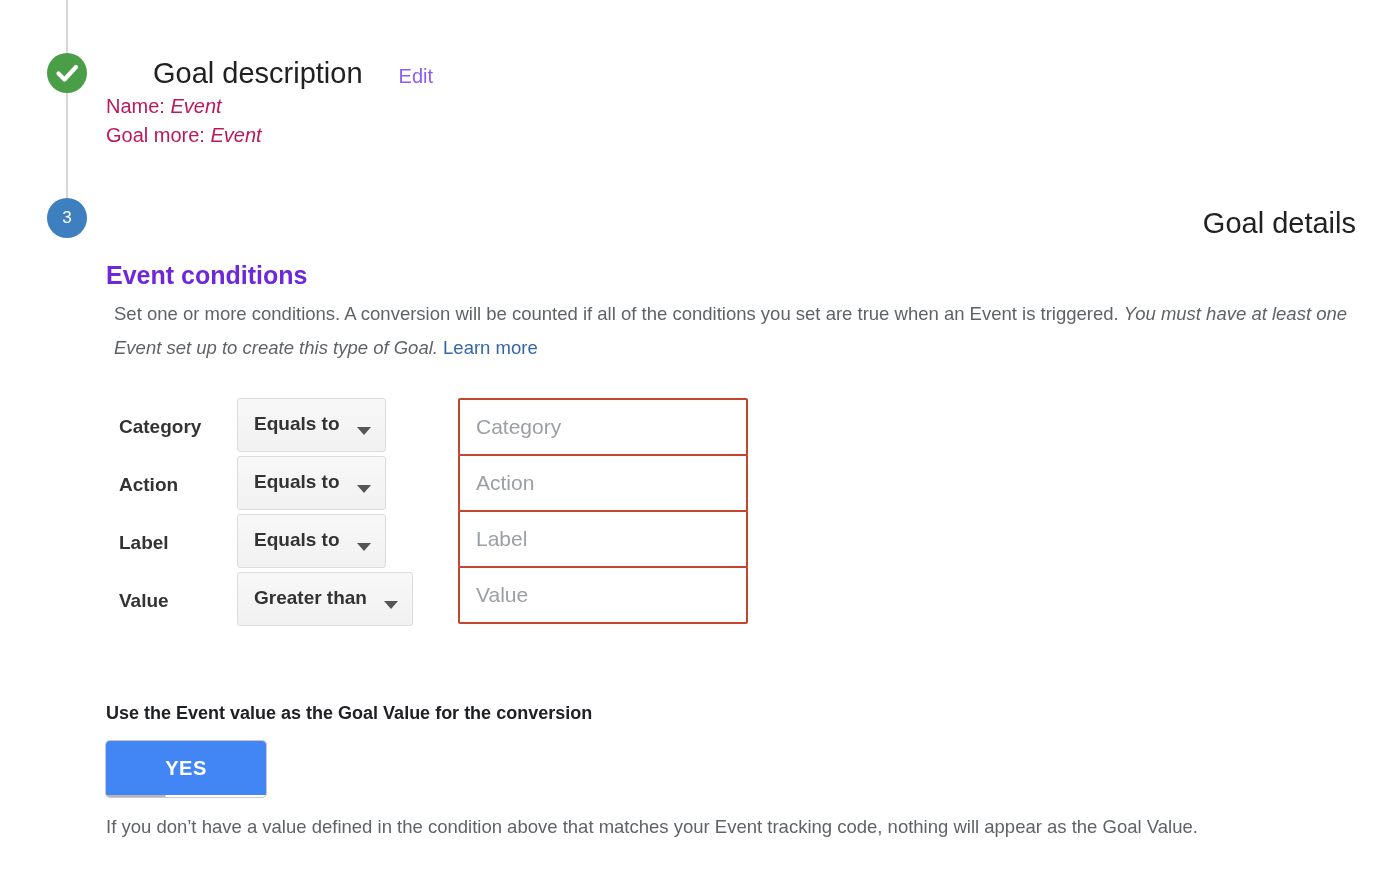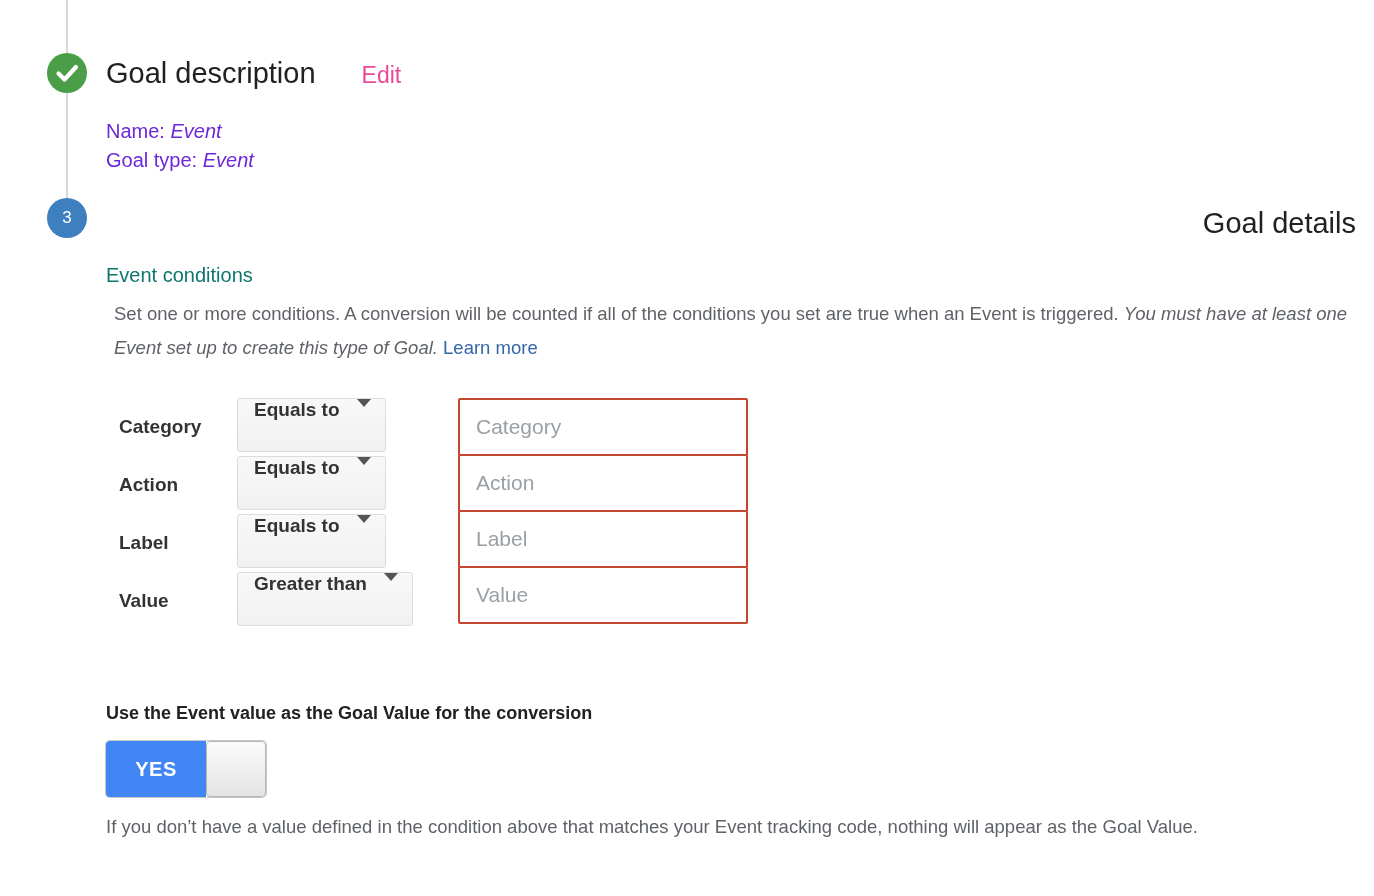--- a/index.html
+++ b/index.html
@@ -51,59 +51,60 @@
   
   .sec-desc {
     position: absolute;
     left: 106px;
     top: 54px;
     width: 1240px;
   }
   .sec-title-row {
     display: flex;
     align-items: baseline;
-    gap: 46px;
+    gap: 36px;
+    margin-left: 47px;
   }
   .sec-title {
     font-size: 29px;
     font-weight: normal;
     color: #212121;
     line-height: 38px;
     margin: 0;
   }
   .edit-link {
-    font-size: 23px;
-    color: #ec4899;
+    font-size: 20px;
+    color: #8b5cf6;
     cursor: pointer;
     text-align: center;
   }
   .summary-lines {
-    margin-top: 25px;
+    margin-top: 0;
     font-size: 20px;
     line-height: 29px;
-    color: #6d28d9;
+    color: #be185d;
   }
   .summary-lines em {
     font-style: italic;
   }
 
   
   .sec-details {
     position: absolute;
     left: 106px;
     top: 204px;
     width: 1250px;
   }
   .sec-details .sec-title { font-size: 29px; text-align: right; }
 
   .subhead {
     margin-top: 21px;
-    font-size: 20px;
-    font-weight: normal;
-    color: #0f766e;
+    font-size: 25px;
+    font-weight: bold;
+    color: #6d28d9;
     line-height: 24px;
   }
   .helper {
     margin-top: 10px;
     font-size: 18.5px;
     line-height: 34px;
     color: #5f6368;
     max-width: 1246px;
     margin-left: 8px;
   }
@@ -139,21 +140,21 @@
   }
   .select-wrap.wide { width: 155px; }
 
   .gselect {
     box-sizing: border-box;
     height: 54px;
     background: linear-gradient(#f8f8f8, #f1f1f1);
     border: 1px solid #dcdcdc;
     border-radius: 3px;
     display: inline-flex;
-    align-items: flex-start;
+    align-items: flex-end;
     gap: 17px;
     padding: 0 14px 16px 16px;
     font-size: 19px;
     font-weight: bold;
     color: #333333;
     cursor: pointer;
     white-space: nowrap;
   }
   .caret {
     width: 0;
@@ -206,20 +207,21 @@
   }
   .switch {
     margin-top: 15px;
     width: 160px;
     height: 56px;
     border-radius: 4px;
     display: flex;
     cursor: pointer;
     overflow: hidden;
     box-shadow: 0 0 0 1px #c8c8c8;
+    flex-direction: column;
   }
   .switch .on {
     flex: 1;
     background: #4285f4;
     color: #ffffff;
     font-size: 20px;
     font-weight: bold;
     display: flex;
     align-items: center;
     justify-content: center;
@@ -255,21 +257,21 @@
   <span>3</span>
 </div>
 
 <div class="sec-desc">
   <div class="sec-title-row">
     <h2 class="sec-title">Goal description</h2>
     <span class="edit-link">Edit</span>
   </div>
   <div class="summary-lines">
     <div><span>Name: </span><em>Event</em></div>
-    <div><span>Goal type: </span><em>Event</em></div>
+    <div><span>Goal more: </span><em>Event</em></div>
   </div>
 </div>
 
 <div class="sec-details">
   <h2 class="sec-title">Goal details</h2>
   <div class="subhead">Event conditions</div>
   <div class="helper">
     <span>Set one or more conditions. A conversion will be counted if all of the conditions you set are true when an Event is triggered. </span><em>You must have at least one Event set up to create this type of Goal.</em>
     <span class="link">Learn more</span>
   </div>

